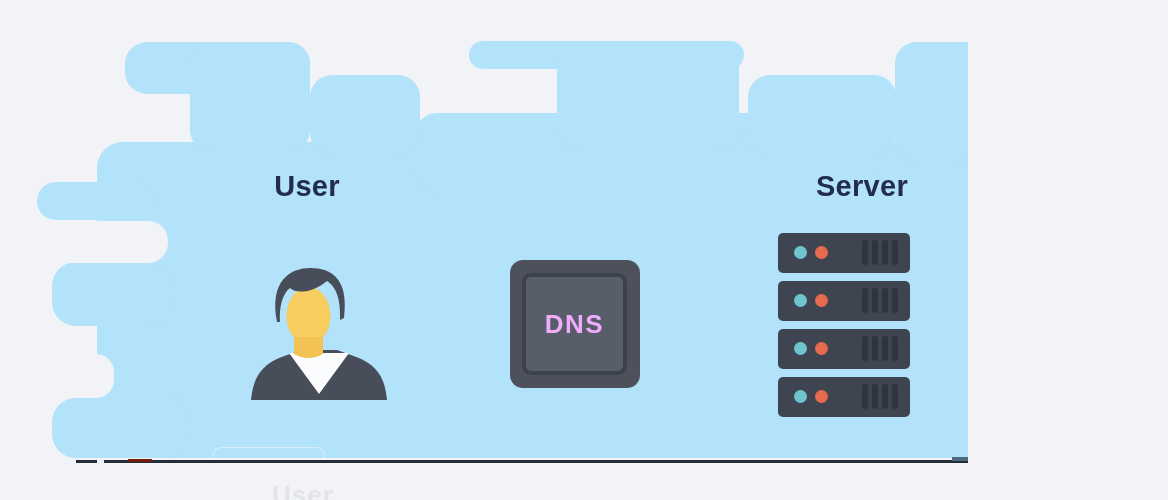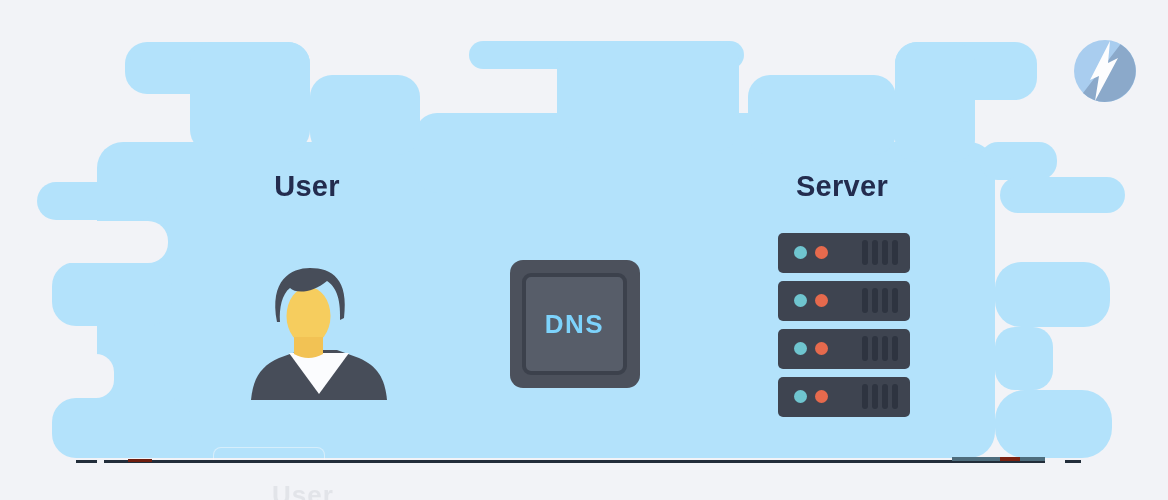--- a/index.html
+++ b/index.html
@@ -1,17 +1,17 @@
 <!DOCTYPE html>
 <html><head>
 <meta charset="utf-8">
 <style>
   html,body { margin:0; padding:0; background:#f2f3f7; }
   .stage {
-    position:relative; width:1168px; height:500px;
+    position:relative; width:968px; height:500px;
     background:#f2f3f7; overflow:hidden;
     font-family:"Liberation Sans", sans-serif;
   }
   .cp { position:absolute; background:#b3e2fb; display:block; }
   .cn { position:absolute; background:#f2f3f7; display:block; }
   .col-label {
     position:absolute; top:170px; transform:translateX(-50%);
     font-size:29px; font-weight:bold; color:#232c4e; letter-spacing:0.3px;
     white-space:nowrap;
   }
@@ -20,21 +20,21 @@
   .dns-outer {
     position:absolute; left:510px; top:260px; width:130px; height:128px;
     background:#4c515c; border-radius:13px;
   }
   .dns-inner {
     position:absolute; left:12px; top:13px; right:13px; bottom:13px;
     background:#575d69; border:4px solid #3c414c; border-radius:9px;
     display:flex; align-items:center; justify-content:center;
   }
   .dns-text {
-    color:#7dd3fc; font-size:26px; font-weight:bold; letter-spacing:1.5px;
+    color:#f0abfc; font-size:26px; font-weight:bold; letter-spacing:1.5px;
   }
   
   .server-stack {
     position:absolute; left:778px; top:233px; width:132px;
     display:flex; flex-direction:column; gap:8px;
   }
   .slab {
     position:relative; width:132px; height:40px;
     background:#3e4450; border-radius:5px;
   }
@@ -79,21 +79,21 @@
     <i class="cp" style="left:1000px;top:177px;width:125px;height:36px;border-radius:18px;"></i>
     <i class="cp" style="left:995px;top:262px;width:115px;height:65px;border-radius:26px;"></i>
     <i class="cp" style="left:995px;top:327px;width:58px;height:63px;border-radius:20px;"></i>
     <i class="cp" style="left:995px;top:390px;width:117px;height:68px;border-radius:30px;"></i>
 
     <i class="cn" style="left:18px;top:221px;width:150px;height:42px;border-radius:20px;"></i>
     <i class="cn" style="left:58px;top:354px;width:56px;height:44px;border-radius:18px;"></i>
   </div>
 
   <div class="col-label" style="left:307px;">User</div>
-  <div class="col-label" style="left:842px;text-align:center;">Server</div>
+  <div class="col-label" style="left:862px;text-align:center;">Server</div>
 
   <svg class="icon-abs" style="left:249px;top:266px;" width="140" height="134" viewBox="0 0 140 134">
     <ellipse cx="59.5" cy="50" rx="22" ry="29" fill="#f6cd5e"></ellipse>
     <path d="M 28,56 C 20,14 42,2 61,2 C 83,2 100,13 95,52 L 91,54
              C 92,31 86,20 78,15 C 64,27 47,28 41,22 C 33,28 30,42 31,56 Z" fill="#474d59"></path>
     <path d="M 2,134 C 4,112 12,100 30,92 L 52,84 L 88,84 L 110,92
              C 128,100 136,112 138,134 Z" fill="#474d59"></path>
     <polygon points="40,87 70,128 100,87" fill="#fbfcfe"></polygon>
     <path d="M 45,71 L 74,71 L 74,88 Q 59.5,96 45,88 Z" fill="#f2c254"></path>
   </svg>

